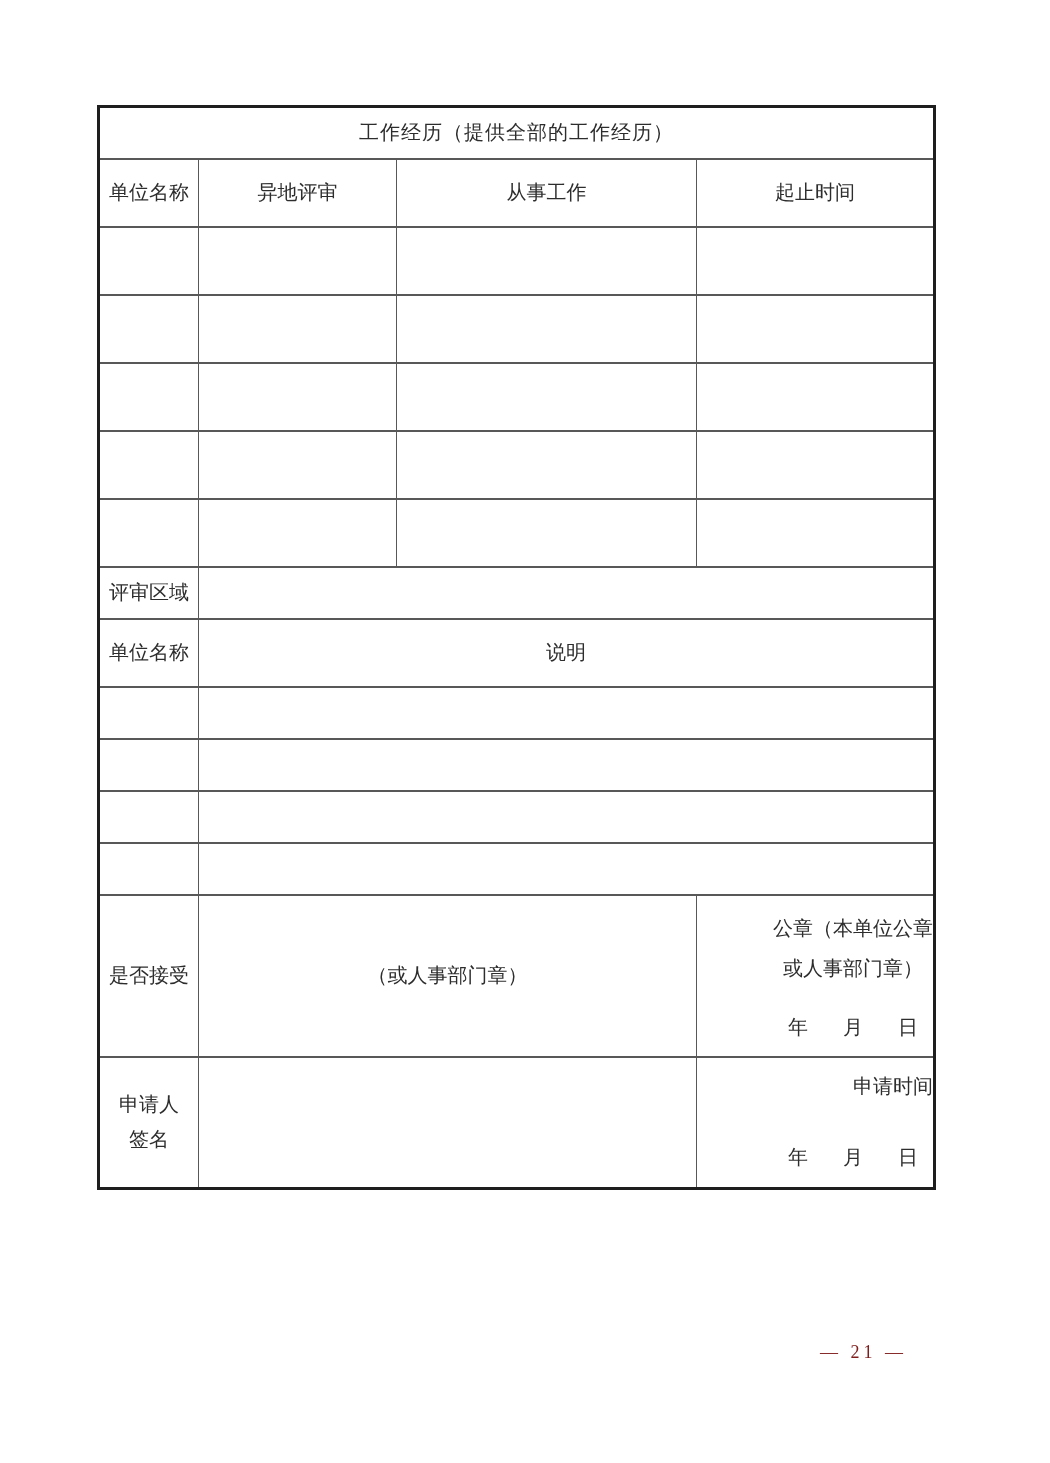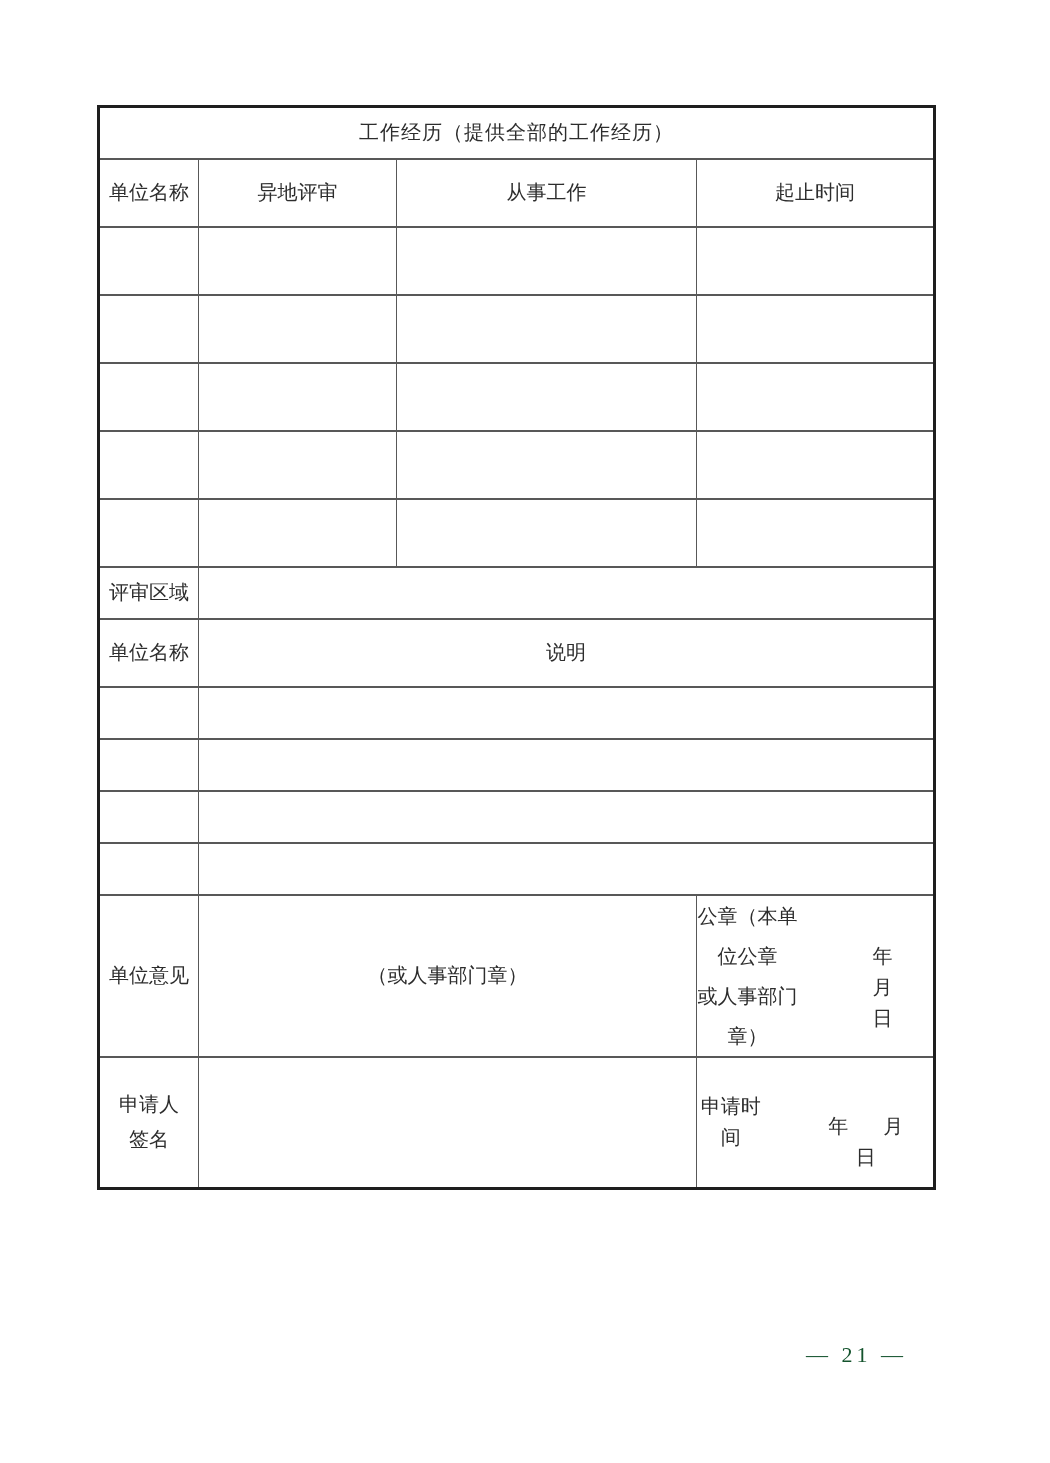--- a/index.html
+++ b/index.html
@@ -54,40 +54,40 @@
     display: inline-block;
     width: 25px; height: 25px;
     border: 2px solid #6b6b6b;
     background: #fff;
     margin-right: 5px;
   }
 
   
   .stack {
     display: flex;
-    flex-direction: row;
+    flex-direction: column;
     justify-content: center;
-    align-items: center;
+    align-items: flex-end;
     height: 100%;
   }
   .seal-lines div { line-height: 40px; }
   .date-row { margin-top: 24px; padding-left: 34px; }
   .date-row span { margin: 0 15px; }
   .apply-date { margin-top: 40px; }
 
   .footer {
     position: absolute;
     left: 97px;
     top: 1342px;
     width: 836px;
     text-align: right;
     padding-right: 26px;
-    font-size: 22px;
+    font-size: 18px;
     letter-spacing: 4px;
-    color: #14532d;
+    color: #7f1d1d;
   }
 </style>
 </head>
 <body>
 
 <div class="sheet">
   <table class="form">
     <colgroup>
       <col style="width:100px">
       <col style="width:198px">
@@ -162,21 +162,21 @@
     <tr class="h52">
       <td></td>
       <td colspan="3"></td>
     </tr>
     <tr class="h52">
       <td></td>
       <td colspan="3"></td>
     </tr>
 
     <tr class="h162">
-      <td>单位意见</td>
+      <td>是否接受</td>
       <td colspan="2">（或人事部门章）</td>
       <td>
         <div class="stack">
           <div class="seal-lines">
             <div>公章（本单位公章</div>
             <div>或人事部门章）</div>
           </div>
           <div class="date-row">
             <span>年</span>
             <span>月</span>

